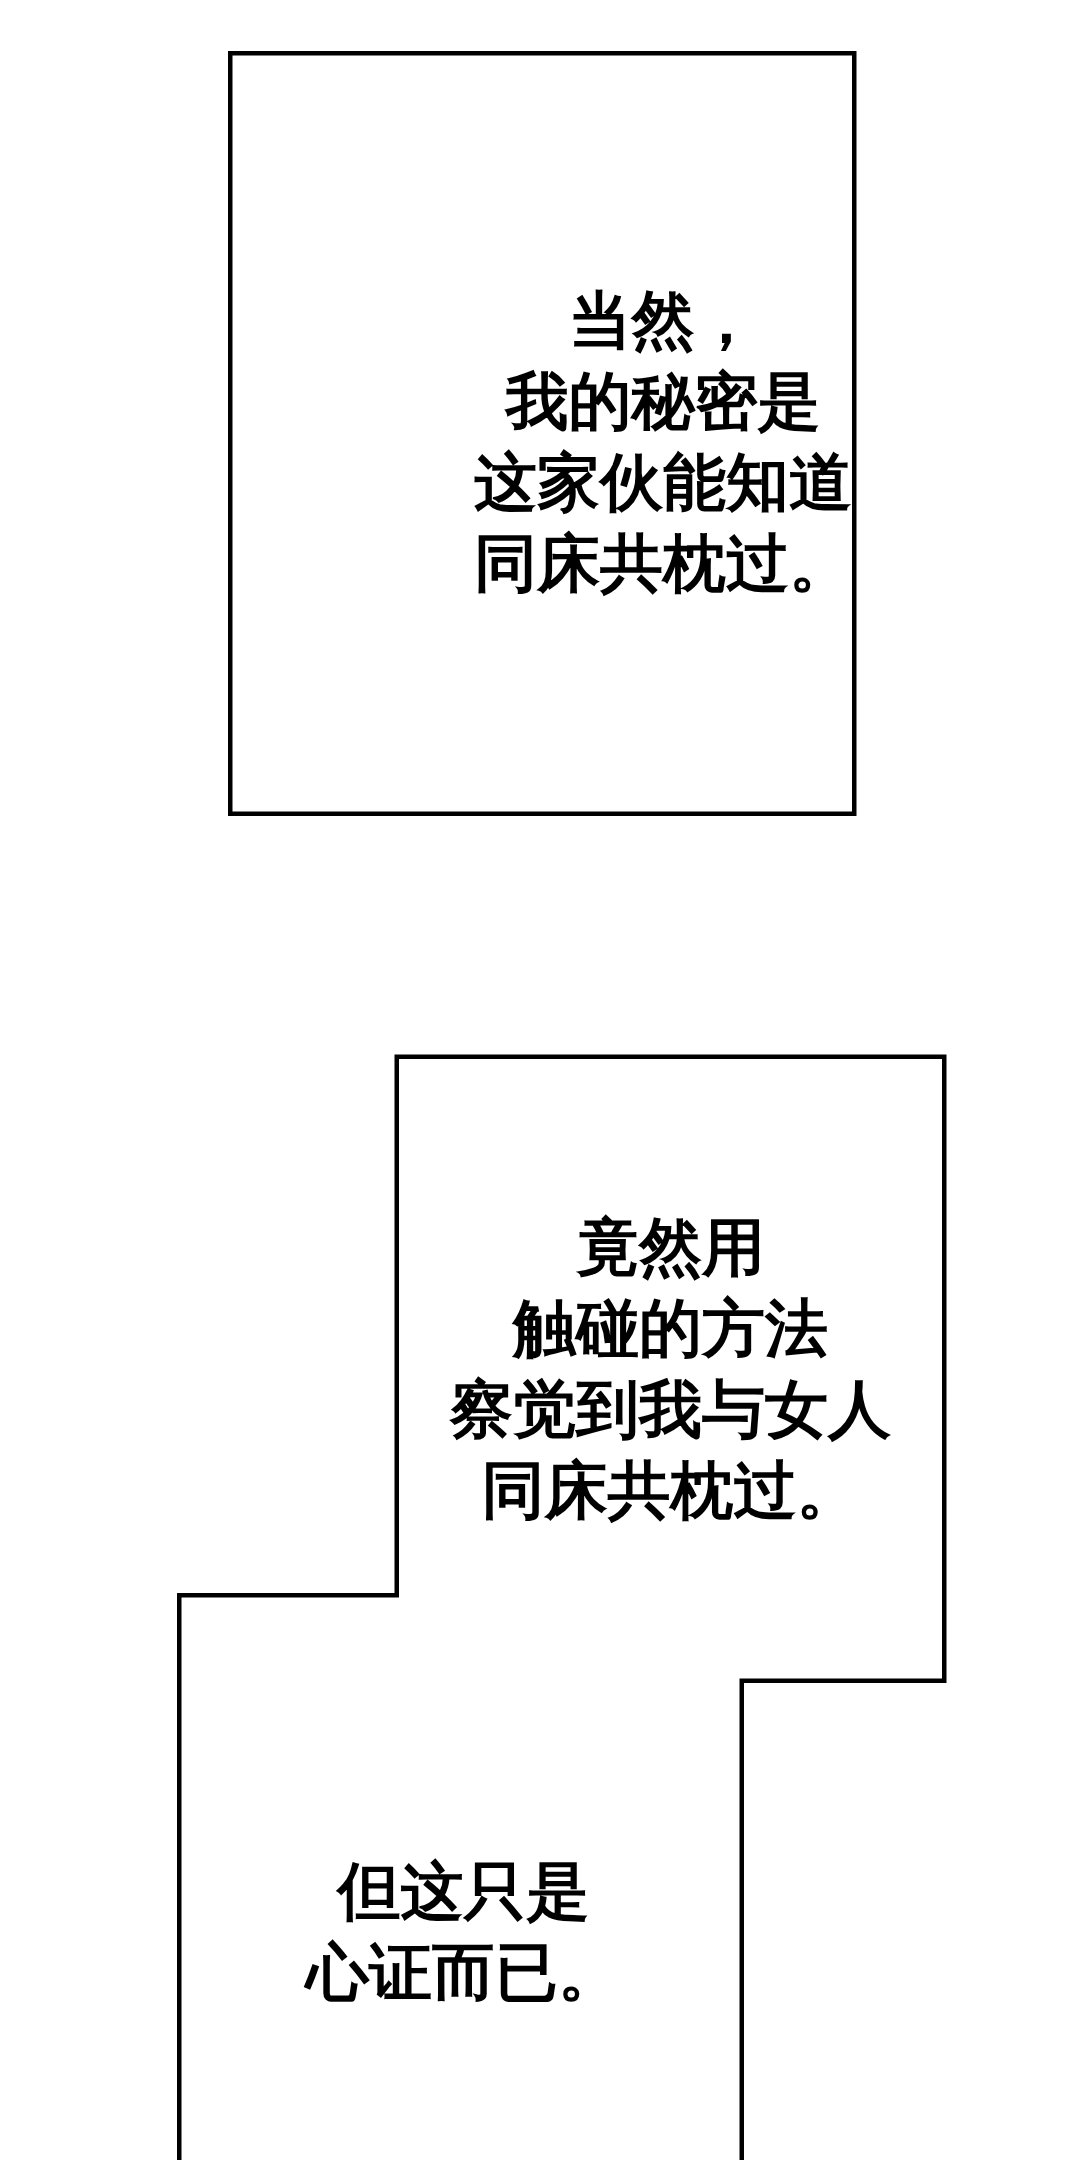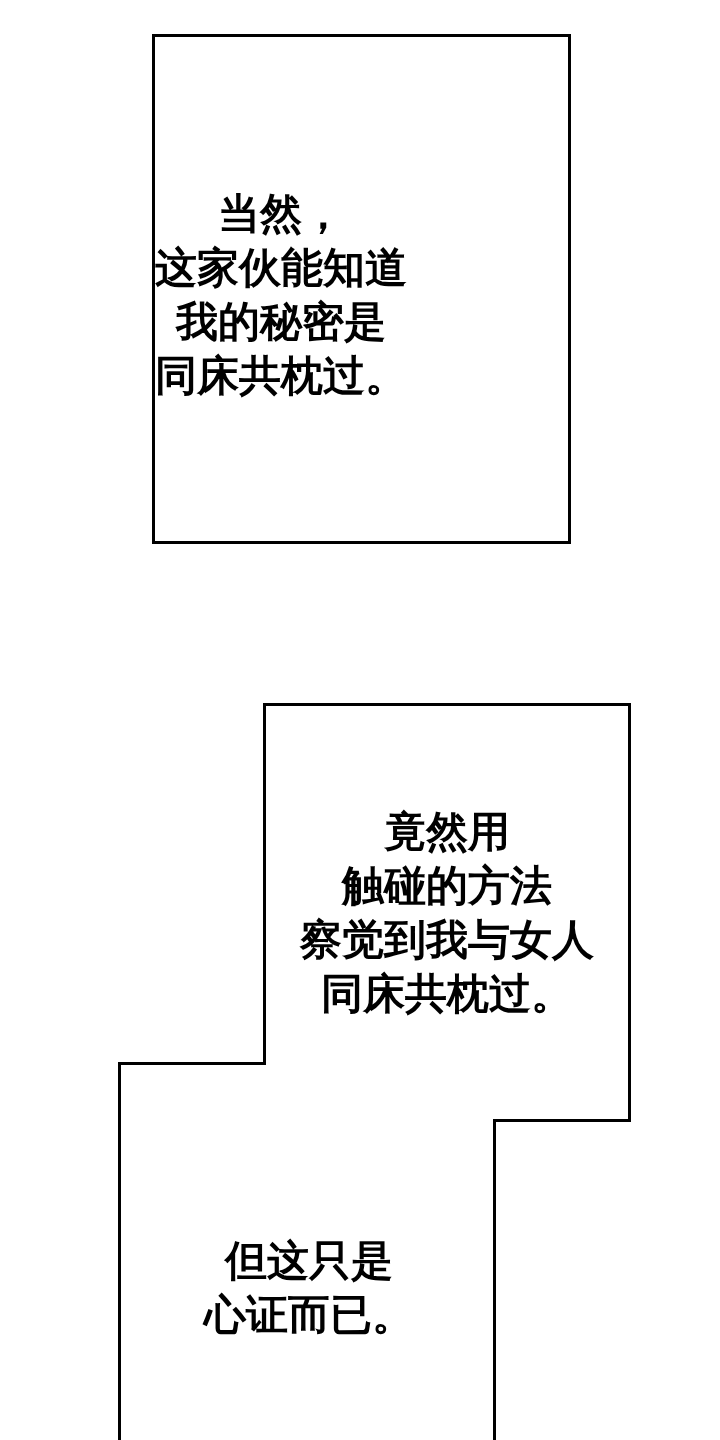--- a/index.html
+++ b/index.html
@@ -19,21 +19,21 @@
     position: absolute;
     left: 152px;
     top: 34px;
     width: 419px;
     height: 510px;
     box-sizing: border-box;
     border: 3px solid var(--border, #000000);
     background: var(--fill, #ffffff);
     display: flex;
     align-items: center;
-    justify-content: flex-start;
+    justify-content: flex-end;
     padding-top: 12px;
   }
   .union-svg {
     position: absolute;
     left: 0;
     top: 0;
     width: 720px;
     height: 1440px;
   }
   .union-svg path {
@@ -70,22 +70,22 @@
   }
 </style>
 </head>
 <body>
 
 <div class="canvas">
 
   <div class="panel-rect">
     <div class="speech-text">
       <div>当然，</div>
+      <div>我的秘密是</div>
       <div>这家伙能知道</div>
-      <div>我的秘密是</div>
       <div>同床共枕过。</div>
     </div>
   </div>
 
   <svg class="union-svg" viewBox="0 0 720 1440" aria-hidden="true">
     <path d="M 264.5 704.5 H 629.5 V 1120.5 H 494.5 V 1460 H 119.5 V 1063.5 H 264.5 Z"></path>
   </svg>
 
   <div class="speech-text text-2">
     <div>竟然用</div>

